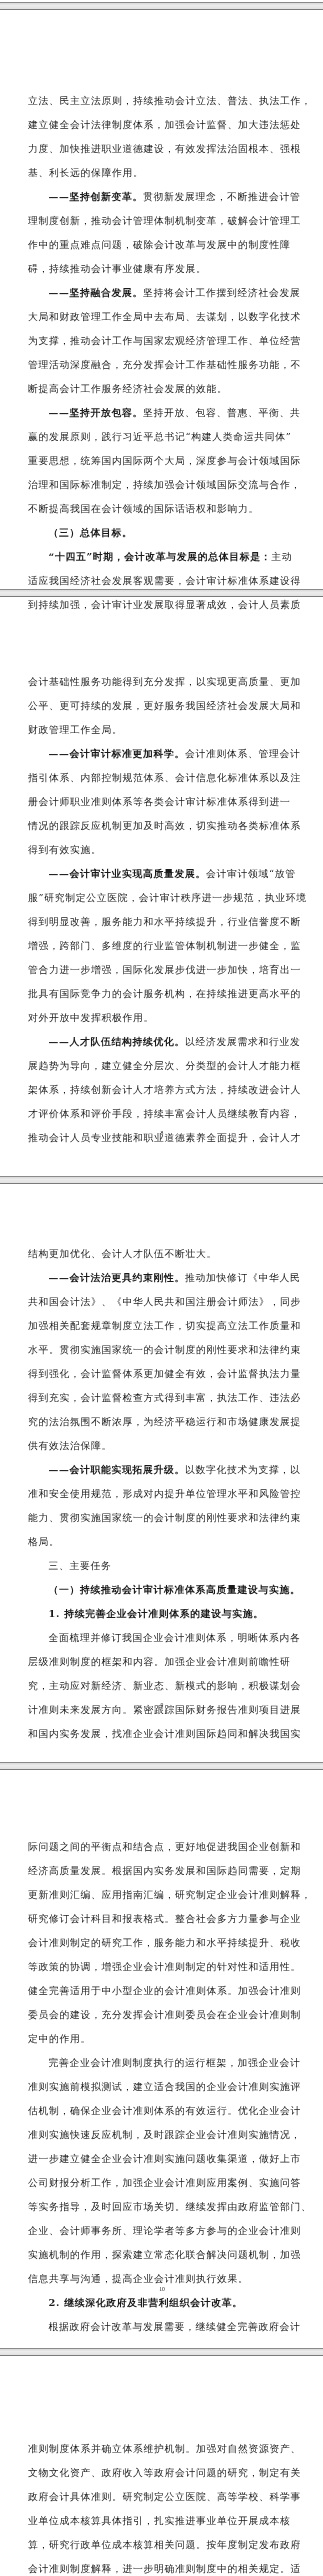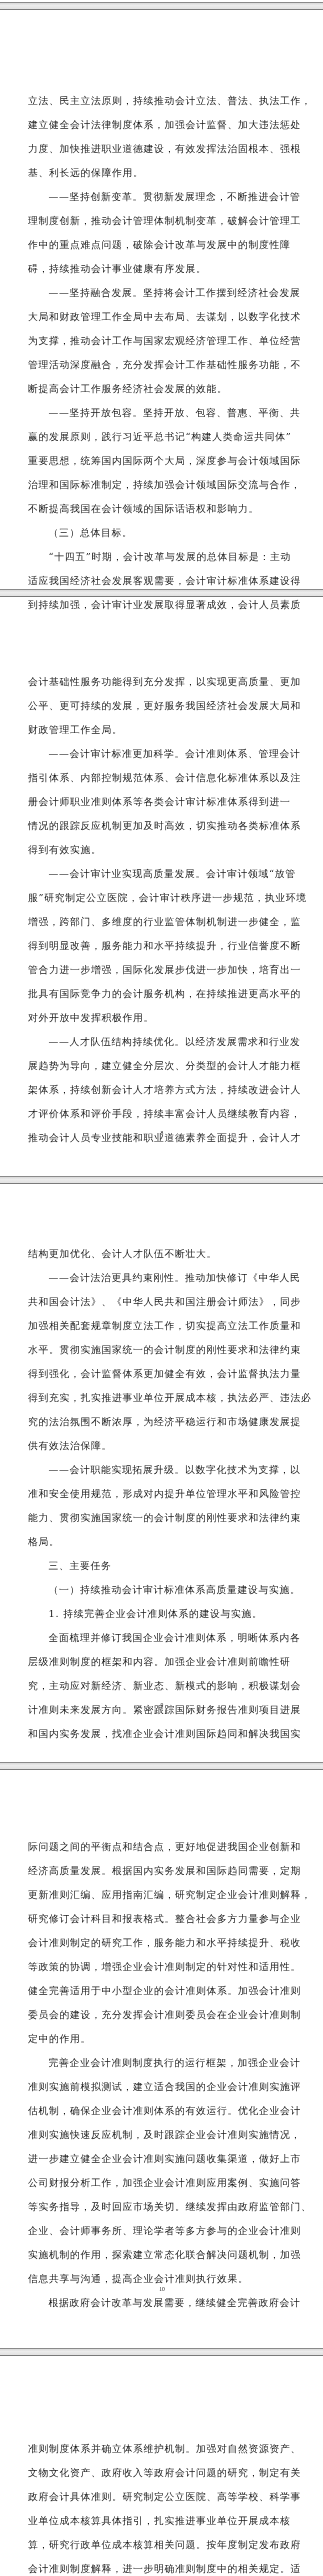--- a/index.html
+++ b/index.html
@@ -10,21 +10,21 @@
     position: absolute; left: 0; width: 324px; height: 8.2px;
     background: linear-gradient(#d8d8d8, #ececec 40%, #e2e2e2);
     border-top: 0.5px solid #8a8a8a; border-bottom: 0.5px solid #7a7a7a;
   }
   .body-text { position: absolute; left: 28px; width: 268px; }
   .line {
     height: 24px; line-height: 24px; font-size: 9.8px; letter-spacing: 0.7px;
     white-space: nowrap; overflow: visible;
   }
   .indent { padding-left: 20.6px; }
-  .b { font-weight: normal; }
+  .b { font-weight: bold; }
   .pno {
     position: absolute; left: 0; width: 324px; text-align: center;
     font-family: "Liberation Serif", serif; font-size: 5.7px; color: #222;
   }
 </style>
 </head>
 <body>
 
 <div class="doc">
   <div class="sep" style="top:2.1px"></div>
@@ -63,40 +63,40 @@
         <div class="line"><span>会计基础性服务功能得到充分发挥，以实现更高质量、更加</span></div>
         <div class="line"><span>公平、更可持续的发展，更好服务我国经济社会发展大局和</span></div>
         <div class="line"><span>财政管理工作全局。</span></div>
         <div class="line indent"><span class="b">——会计审计标准更加科学。</span><span>会计准则体系、管理会计</span></div>
         <div class="line"><span>指引体系、内部控制规范体系、会计信息化标准体系以及注</span></div>
         <div class="line"><span>册会计师职业准则体系等各类会计审计标准体系得到进一</span></div>
         <div class="line"><span>情况的跟踪反应机制更加及时高效，切实推动各类标准体系</span></div>
         <div class="line"><span>得到有效实施。</span></div>
         <div class="line indent"><span class="b">——会计审计业实现高质量发展。</span><span>会计审计领域“放管</span></div>
         <div class="line"><span>服”研究制定公立医院，会计审计秩序进一步规范，执业环境</span></div>
+        <div class="line"><span>得到明显改善，服务能力和水平持续提升，行业信誉度不断</span></div>
         <div class="line"><span>增强，跨部门、多维度的行业监管体制机制进一步健全，监</span></div>
-        <div class="line"><span>得到明显改善，服务能力和水平持续提升，行业信誉度不断</span></div>
         <div class="line"><span>管合力进一步增强，国际化发展步伐进一步加快，培育出一</span></div>
         <div class="line"><span>批具有国际竞争力的会计服务机构，在持续推进更高水平的</span></div>
         <div class="line"><span>对外开放中发挥积极作用。</span></div>
         <div class="line indent"><span class="b">——人才队伍结构持续优化。</span><span>以经济发展需求和行业发</span></div>
         <div class="line"><span>展趋势为导向，建立健全分层次、分类型的会计人才能力框</span></div>
         <div class="line"><span>架体系，持续创新会计人才培养方式方法，持续改进会计人</span></div>
         <div class="line"><span>才评价体系和评价手段，持续丰富会计人员继续教育内容，</span></div>
         <div class="line"><span>推动会计人员专业技能和职业道德素养全面提升，会计人才</span></div>
       </div>
       <div class="pno" style="top: 1130px;">8</div>
       <div class="body-text" style="top: 1242px;">
         <div class="line"><span>结构更加优化、会计人才队伍不断壮大。</span></div>
         <div class="line indent"><span class="b">——会计法治更具约束刚性。</span><span>推动加快修订《中华人民</span></div>
         <div class="line"><span>共和国会计法》、《中华人民共和国注册会计师法》，同步</span></div>
         <div class="line"><span>加强相关配套规章制度立法工作，切实提高立法工作质量和</span></div>
         <div class="line"><span>水平。贯彻实施国家统一的会计制度的刚性要求和法律约束</span></div>
         <div class="line"><span>得到强化，会计监督体系更加健全有效，会计监督执法力量</span></div>
-        <div class="line"><span>得到充实，扎实推进事业单位开展成本核，执法必严、违法必</span></div>
+        <div class="line"><span>得到充实，会计监督检查方式得到丰富，执法工作、违法必</span></div>
         <div class="line"><span>究的法治氛围不断浓厚，为经济平稳运行和市场健康发展提</span></div>
         <div class="line"><span>供有效法治保障。</span></div>
         <div class="line indent"><span class="b">——会计职能实现拓展升级。</span><span>以数字化技术为支撑，以</span></div>
         <div class="line"><span>准和安全使用规范，形成对内提升单位管理水平和风险管控</span></div>
         <div class="line"><span>能力、贯彻实施国家统一的会计制度的刚性要求和法律约束</span></div>
         <div class="line"><span>格局。</span></div>
         <div class="line indent"><span>三、主要任务</span></div>
         <div class="line indent"><span class="b">（一）持续推动会计审计标准体系高质量建设与实施。</span><span></span></div>
         <div class="line indent"><span class="b">1. 持续完善企业会计准则体系的建设与实施。</span><span></span></div>
         <div class="line indent"><span>全面梳理并修订我国企业会计准则体系，明晰体系内各</span></div>
@@ -119,20 +119,21 @@
         <div class="line indent"><span>完善企业会计准则制度执行的运行框架，加强企业会计</span></div>
         <div class="line"><span>准则实施前模拟测试，建立适合我国的企业会计准则实施评</span></div>
         <div class="line"><span>估机制，确保企业会计准则体系的有效运行。优化企业会计</span></div>
         <div class="line"><span>准则实施快速反应机制，及时跟踪企业会计准则实施情况，</span></div>
         <div class="line"><span>进一步建立健全企业会计准则实施问题收集渠道，做好上市</span></div>
         <div class="line"><span>公司财报分析工作，加强企业会计准则应用案例、实施问答</span></div>
         <div class="line"><span>等实务指导，及时回应市场关切。继续发挥由政府监管部门、</span></div>
         <div class="line"><span>企业、会计师事务所、理论学者等多方参与的企业会计准则</span></div>
         <div class="line"><span>实施机制的作用，探索建立常态化联合解决问题机制，加强</span></div>
         <div class="line"><span>信息共享与沟通，提高企业会计准则执行效果。</span></div>
+        <div class="line indent"><span class="b">2. 继续深化政府及非营利组织会计改革。</span><span></span></div>
         <div class="line indent"><span>根据政府会计改革与发展需要，继续健全完善政府会计</span></div>
       </div>
       <div class="pno" style="top: 2286px;">10</div>
       <div class="body-text" style="top: 2437px;">
         <div class="line"><span>准则制度体系并确立体系维护机制。加强对自然资源资产、</span></div>
         <div class="line"><span>文物文化资产、政府收入等政府会计问题的研究，制定有关</span></div>
         <div class="line"><span>政府会计具体准则。研究制定公立医院、高等学校、科学事</span></div>
         <div class="line"><span>业单位成本核算具体指引，扎实推进事业单位开展成本核</span></div>
         <div class="line"><span>算，研究行政单位成本核算相关问题。按年度制定发布政府</span></div>
         <div class="line"><span>会计准则制度解释，进一步明确准则制度中的相关规定。适</span></div>

